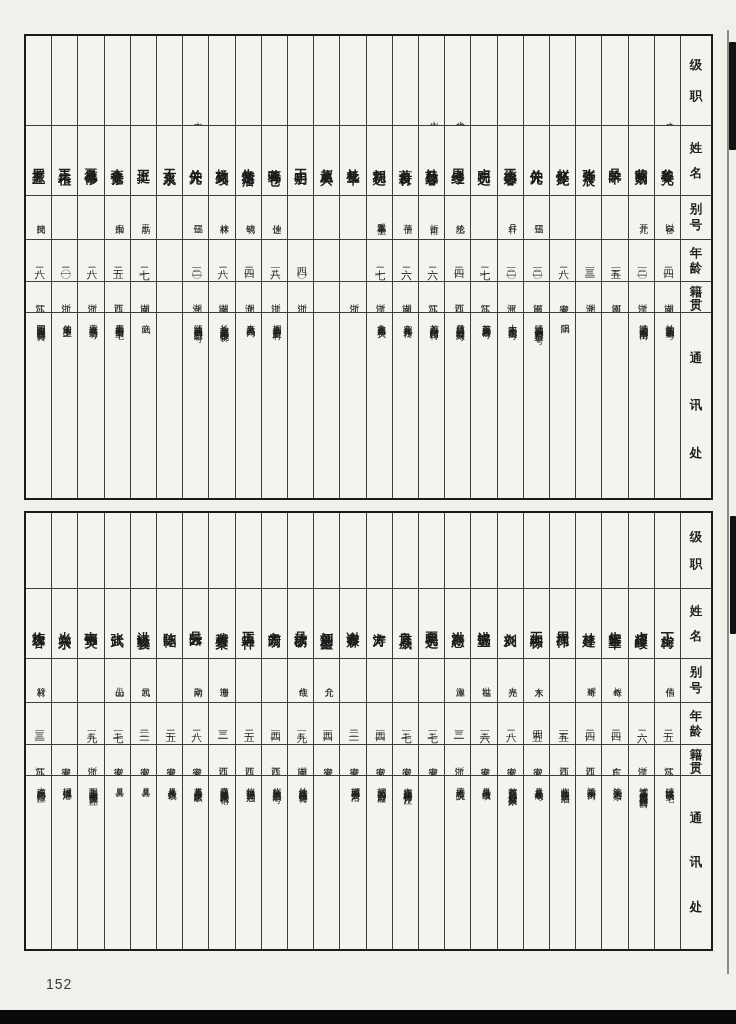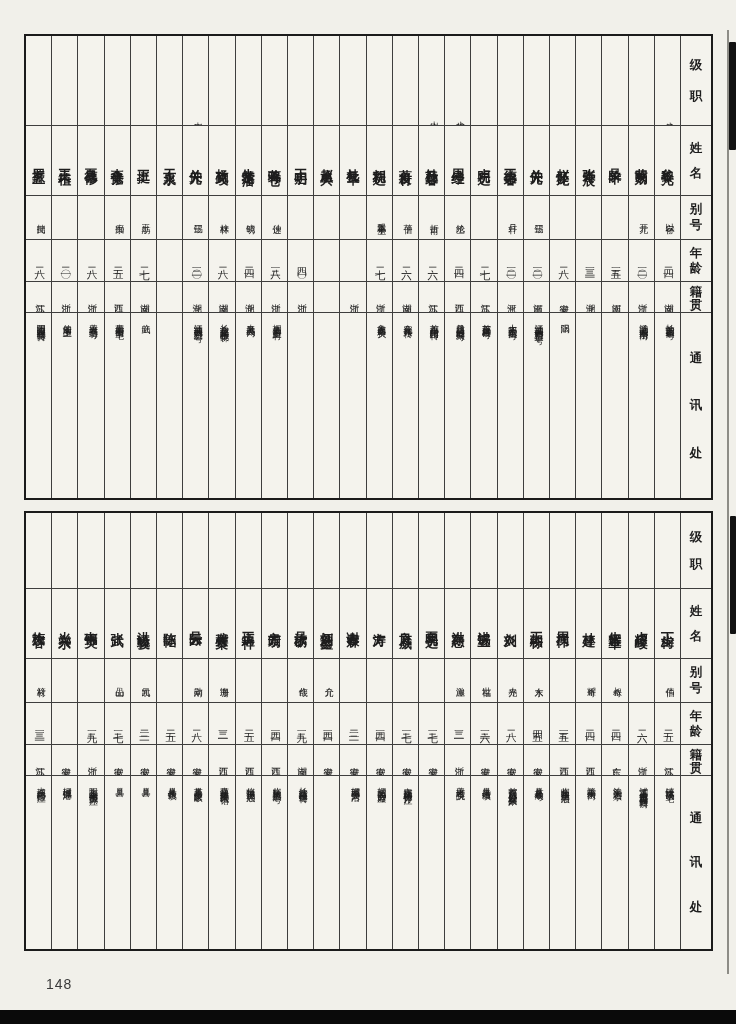--- a/index.html
+++ b/index.html
@@ -528,18 +528,18 @@
         <div class="col person-col">
           <div class="cell rank"></div>
           <div class="cell name">梅汝谷</div>
           <div class="cell alias">筱村</div>
           <div class="cell age">三三</div>
           <div class="cell native">江苏</div>
           <div class="cell address">本城北门桥虹庄</div>
         </div>
       </div>
   </div>
-  <div class="page-number">148</div>
+  <div class="page-number">152</div>
   <div class="scan-edge"></div>
   <div class="scan-mark-right a"></div>
   <div class="scan-mark-right b"></div>
   <div class="scan-bar-bottom"></div>
 </div>
 
 </body></html>

